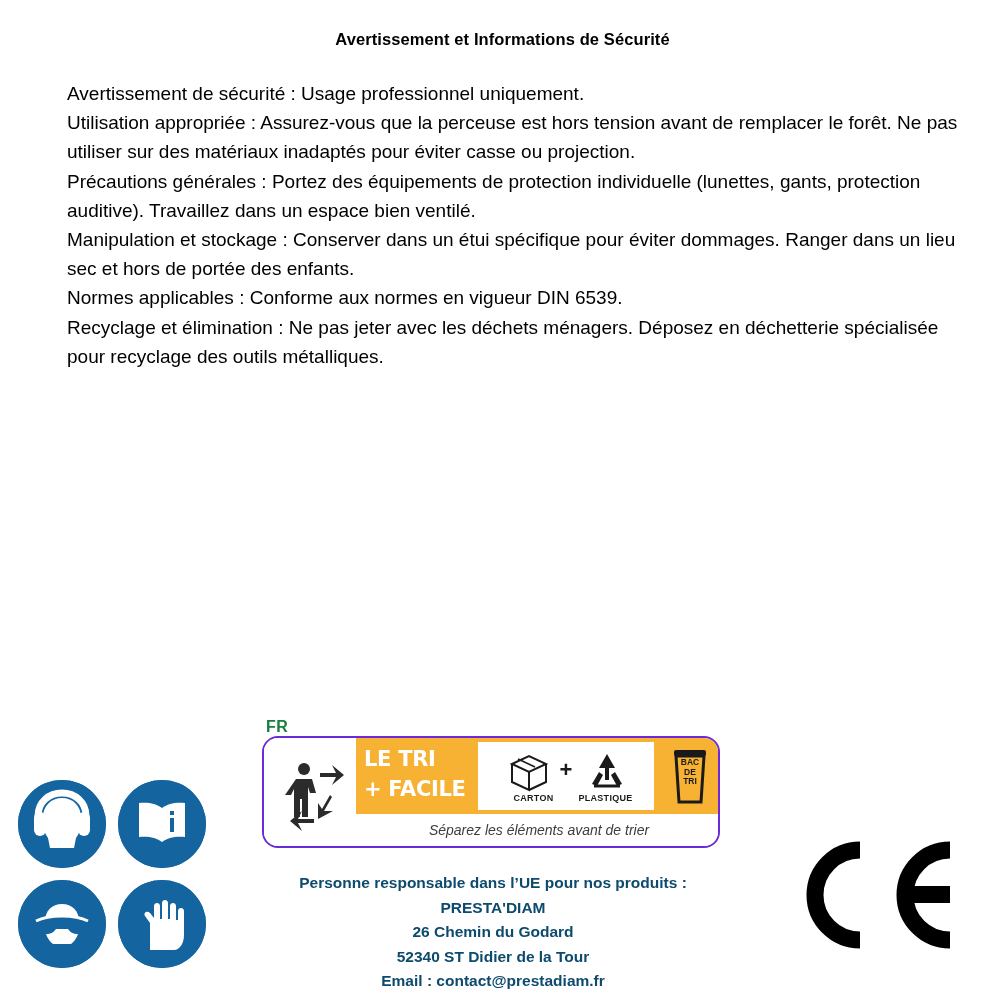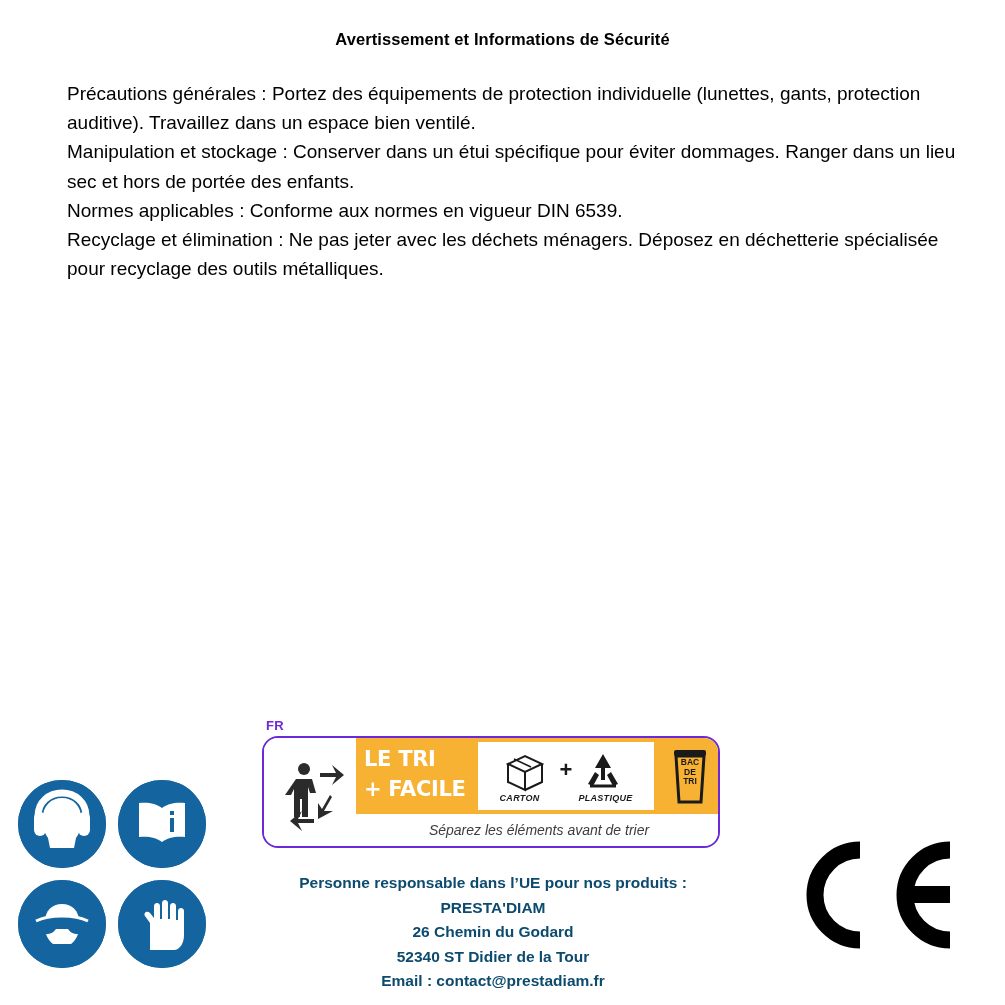--- a/index.html
+++ b/index.html
@@ -72,23 +72,23 @@
     position: absolute;
     left: 262px;
     top: 718px;
     width: 462px;
     height: 135px;
   }
   .tri-fr {
     position: absolute;
     left: 4px;
     top: 0px;
-    font-size: 13px;
-    font-weight: bold;
-    color: #6d28d9;
+    font-size: 16px;
+    font-weight: bold;
+    color: #15803d;
     letter-spacing: 0.4px;
   }
   .tri-card {
     position: absolute;
     left: 0;
     top: 18px;
     width: 458px;
     height: 112px;
     border: 2px solid #6d28d9;
     border-radius: 16px;
@@ -127,22 +127,21 @@
     left: 214px; top: 4px;
     width: 176px; height: 68px;
     background: #ffffff;
     display: flex;
     align-items: center;
     justify-content: center;
     gap: 6px;
   }
   .mat {
     width: 54px;
-    text-align: left;
-    font-style: italic;
+    text-align: right;
   }
   .mat .glyph { height: 42px; }
   .mat .cap {
     font-size: 9px;
     font-weight: bold;
     letter-spacing: 0.3px;
     color: #1a1a1a;
     margin-top: 1px;
   }
   .plus {
@@ -205,20 +204,22 @@
   .ce-mark svg { display: block; }
 </style>
 </head>
 <body>
 
 <div class="page">
 
   <div class="doc-title">Avertissement et Informations de Sécurité</div>
 
   <div class="body-text">
+    <p>Avertissement de sécurité : Usage professionnel uniquement.</p>
+    <p>Utilisation appropriée : Assurez-vous que la perceuse est hors tension avant de remplacer le forêt. Ne pas utiliser sur des matériaux inadaptés pour éviter casse ou projection.</p>
     <p>Précautions générales : Portez des équipements de protection individuelle (lunettes, gants, protection auditive). Travaillez dans un espace bien ventilé.</p>
     <p>Manipulation et stockage : Conserver dans un étui spécifique pour éviter dommages. Ranger dans un lieu sec et hors de portée des enfants.</p>
     <p>Normes applicables : Conforme aux normes en vigueur DIN 6539.</p>
     <p>Recyclage et élimination : Ne pas jeter avec les déchets ménagers. Déposez en déchetterie spécialisée pour recyclage des outils métalliques.</p>
   </div>
 
   <div class="picto-grid">
 
     <div class="picto p1">
       <svg viewBox="0 0 88 88" aria-hidden="true">

